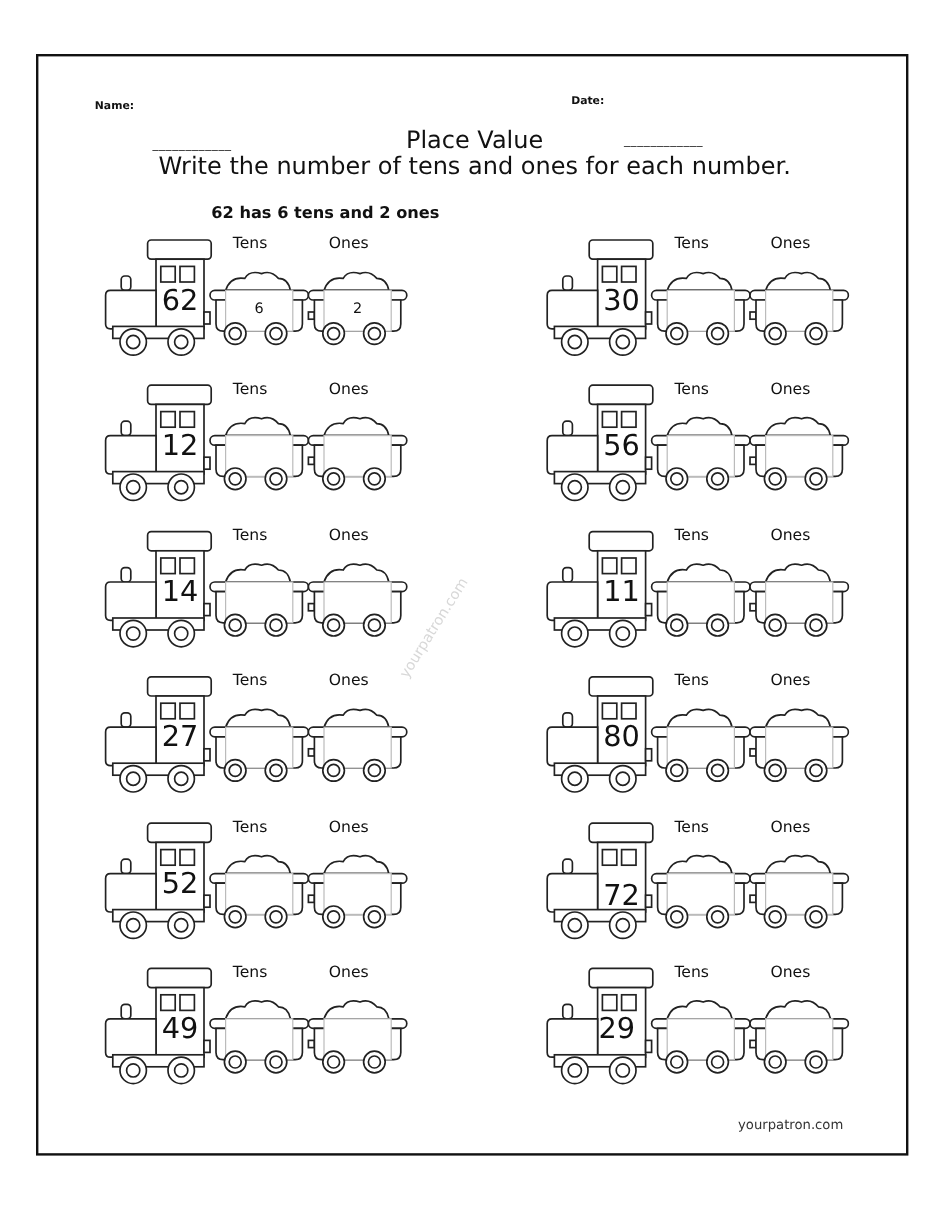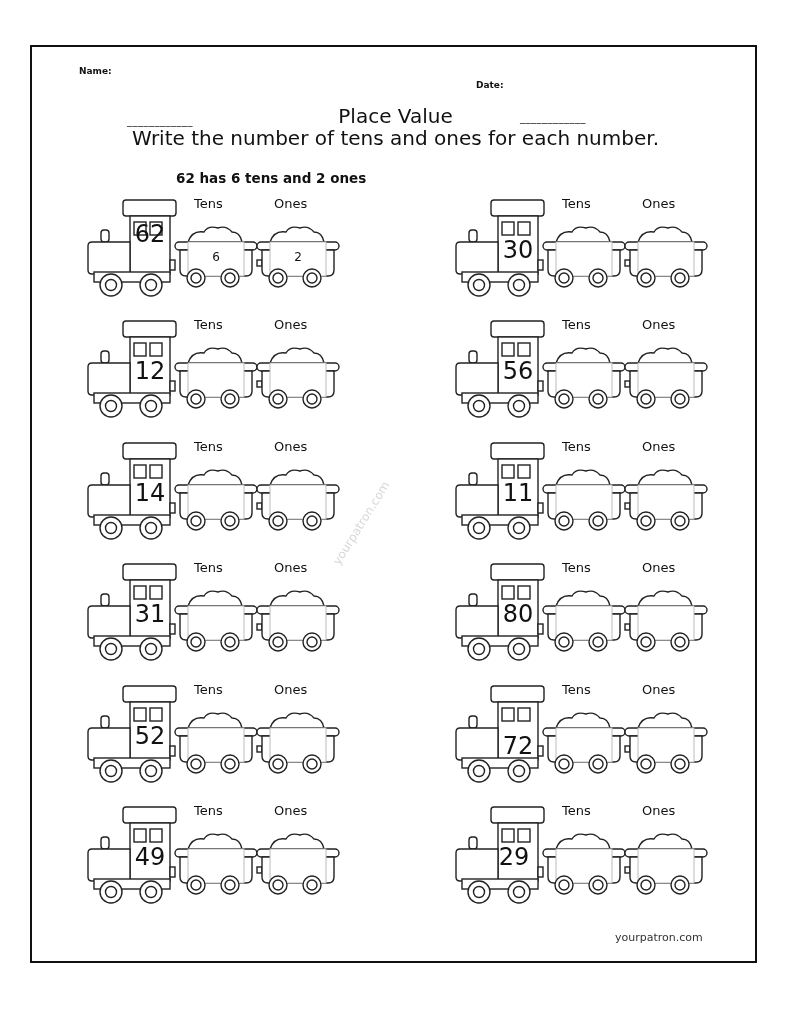--- a/index.html
+++ b/index.html
@@ -16,21 +16,21 @@
   .num { position: absolute; font-size: 24px; text-align: center; width: 50px; }
   .ans { position: absolute; font-size: 12px; text-align: center; width: 40px; }
   .footer { position: absolute; left: 615px; top: 931px; font-size: 11px; color: #333; }
   .watermark { position: absolute; left: 330px; top: 560px; font-size: 12px; color: #d8d8d8; transform: rotate(-58deg); transform-origin: left top; }
 </style>
 </head>
 <body>
 
 <div class="page-border"></div>
 
-<span class="label-small" style="left:79px;top:66px;">Name:</span>
+<span class="label-small" style="left:79px;top:84px;">Name:</span>
 <span class="blank-line" style="left:127px;top:83px;">____________</span>
 <span class="label-small" style="left:476px;top:80px;">Date:</span>
 <span class="blank-line" style="left:520px;top:80px;">____________</span>
 
 <div class="title">Place Value</div>
 <div class="subtitle">Write the number of tens and ones for each number.</div>
 <div class="example">62 has 6 tens and 2 ones</div>
 
 <div class="watermark">yourpatron.com</div>
 
@@ -65,21 +65,21 @@
       <rect x="177" y="50" width="82" height="8" rx="4"></rect>
       <path d="M182 58 H254 V78 Q254 84 248 84 H188 Q182 84 182 78 Z"></path>
       <rect x="190" y="50" width="56" height="34" stroke="#bbb" stroke-width="1"></rect>
       <circle cx="198" cy="86" r="9"></circle>
         <circle cx="198" cy="86" r="5"></circle>
       <circle cx="232" cy="86" r="9"></circle>
         <circle cx="232" cy="86" r="5"></circle>
     </svg>
     <span class="lbl tens-lbl" style="left:114px;top:4px;">Tens</span>
     <span class="lbl ones-lbl" style="left:194px;top:4px;">Ones</span>
-    <span class="num" style="left:45px;top:28px;">62</span>
+    <span class="num" style="left:45px;top:44px;">62</span>
     <span class="ans tens-ans" style="left:116px;top:58px;">6</span>
     <span class="ans ones-ans" style="left:198px;top:58px;">2</span>
   </div>
     <div class="train" style="left: 448px; top: 192px;">
     <svg width="260" height="110" viewBox="0 0 260 110" fill="#fff" stroke="#222" stroke-width="1.4">
 
       <rect x="43" y="8" width="53" height="16" rx="3"></rect>
       <rect x="50" y="24" width="40" height="58"></rect>
       <rect x="21" y="38" width="8" height="12" rx="3"></rect>
       <path d="M12 50 H50 V82 H12 Q8 82 8 78 V54 Q8 50 12 50 Z"></path>
@@ -311,21 +311,21 @@
       <rect x="177" y="50" width="82" height="8" rx="4"></rect>
       <path d="M182 58 H254 V78 Q254 84 248 84 H188 Q182 84 182 78 Z"></path>
       <rect x="190" y="50" width="56" height="34" stroke="#bbb" stroke-width="1"></rect>
       <circle cx="198" cy="86" r="9"></circle>
         <circle cx="198" cy="86" r="5"></circle>
       <circle cx="232" cy="86" r="9"></circle>
         <circle cx="232" cy="86" r="5"></circle>
     </svg>
     <span class="lbl tens-lbl" style="left:114px;top:4px;">Tens</span>
     <span class="lbl ones-lbl" style="left:194px;top:4px;">Ones</span>
-    <span class="num" style="left:45px;top:44px;">31</span>
+    <span class="num" style="left:45px;top:44px;">27</span>
     <span class="ans tens-ans" style="left:116px;top:58px;"></span>
     <span class="ans ones-ans" style="left:198px;top:58px;"></span>
   </div>
     <div class="train" style="left: 448px; top: 556px;">
     <svg width="260" height="110" viewBox="0 0 260 110" fill="#fff" stroke="#222" stroke-width="1.4">
 
       <rect x="43" y="8" width="53" height="16" rx="3"></rect>
       <rect x="50" y="24" width="40" height="58"></rect>
       <rect x="21" y="38" width="8" height="12" rx="3"></rect>
       <path d="M12 50 H50 V82 H12 Q8 82 8 78 V54 Q8 50 12 50 Z"></path>

